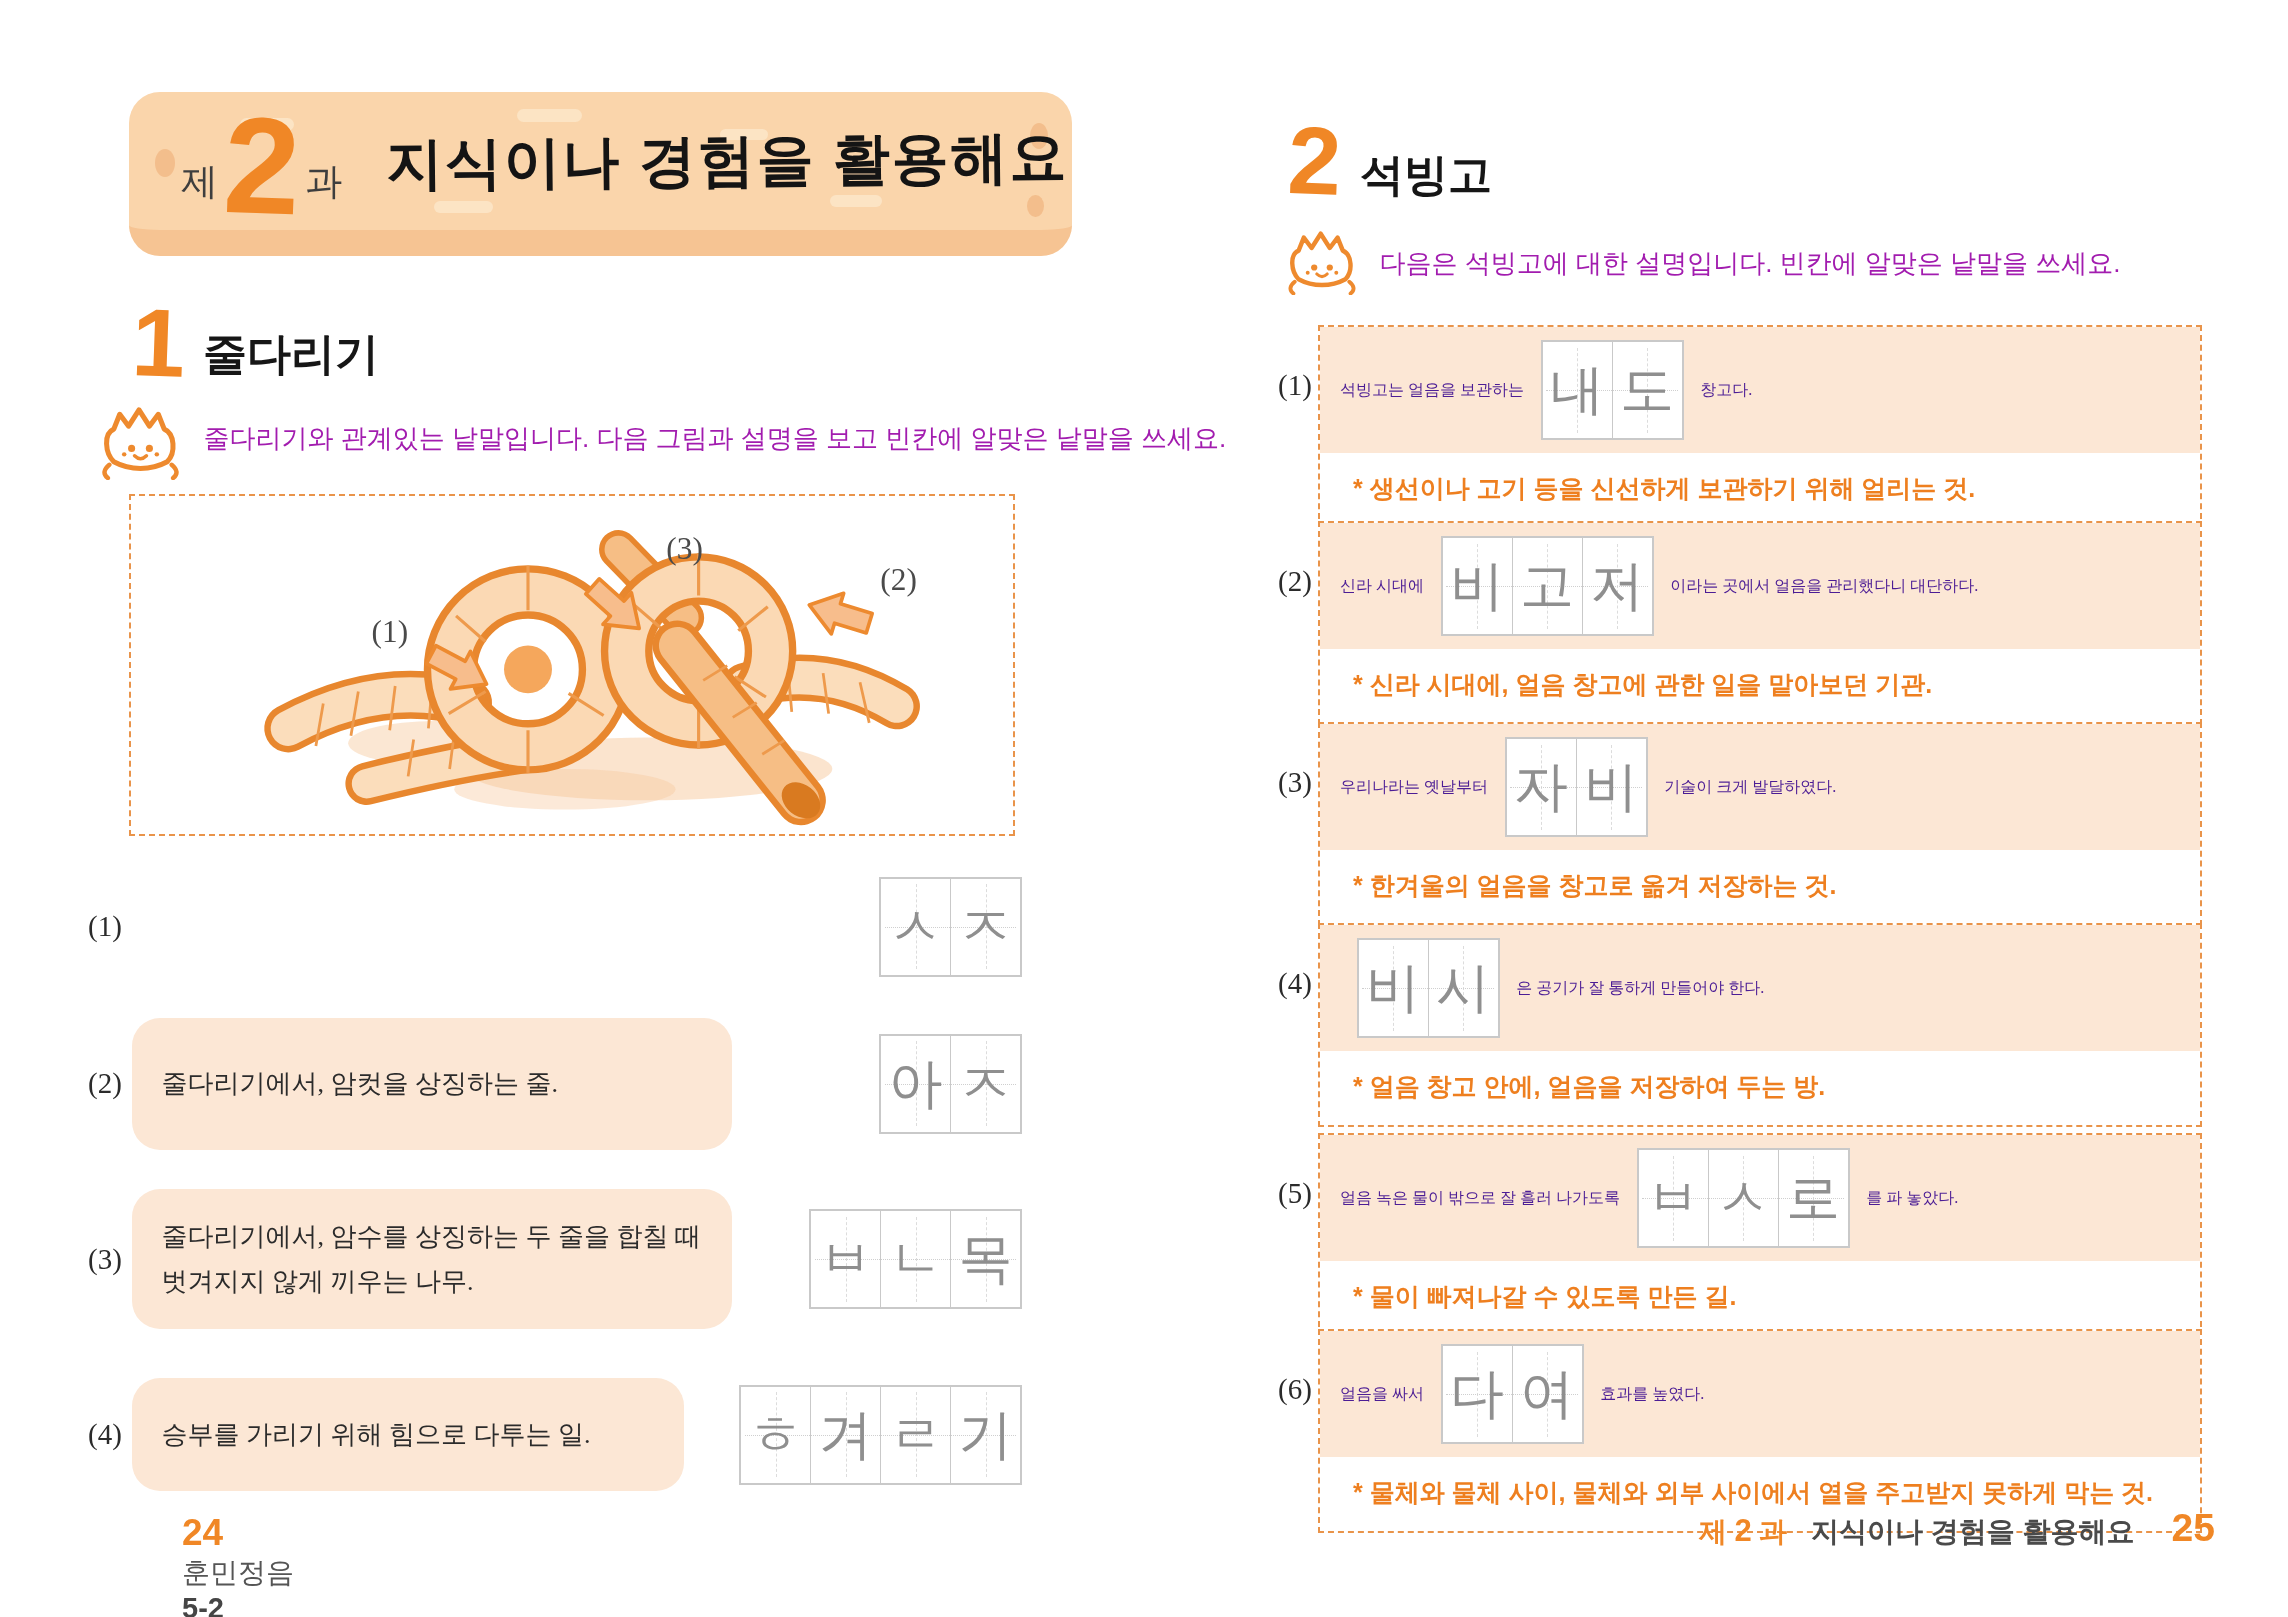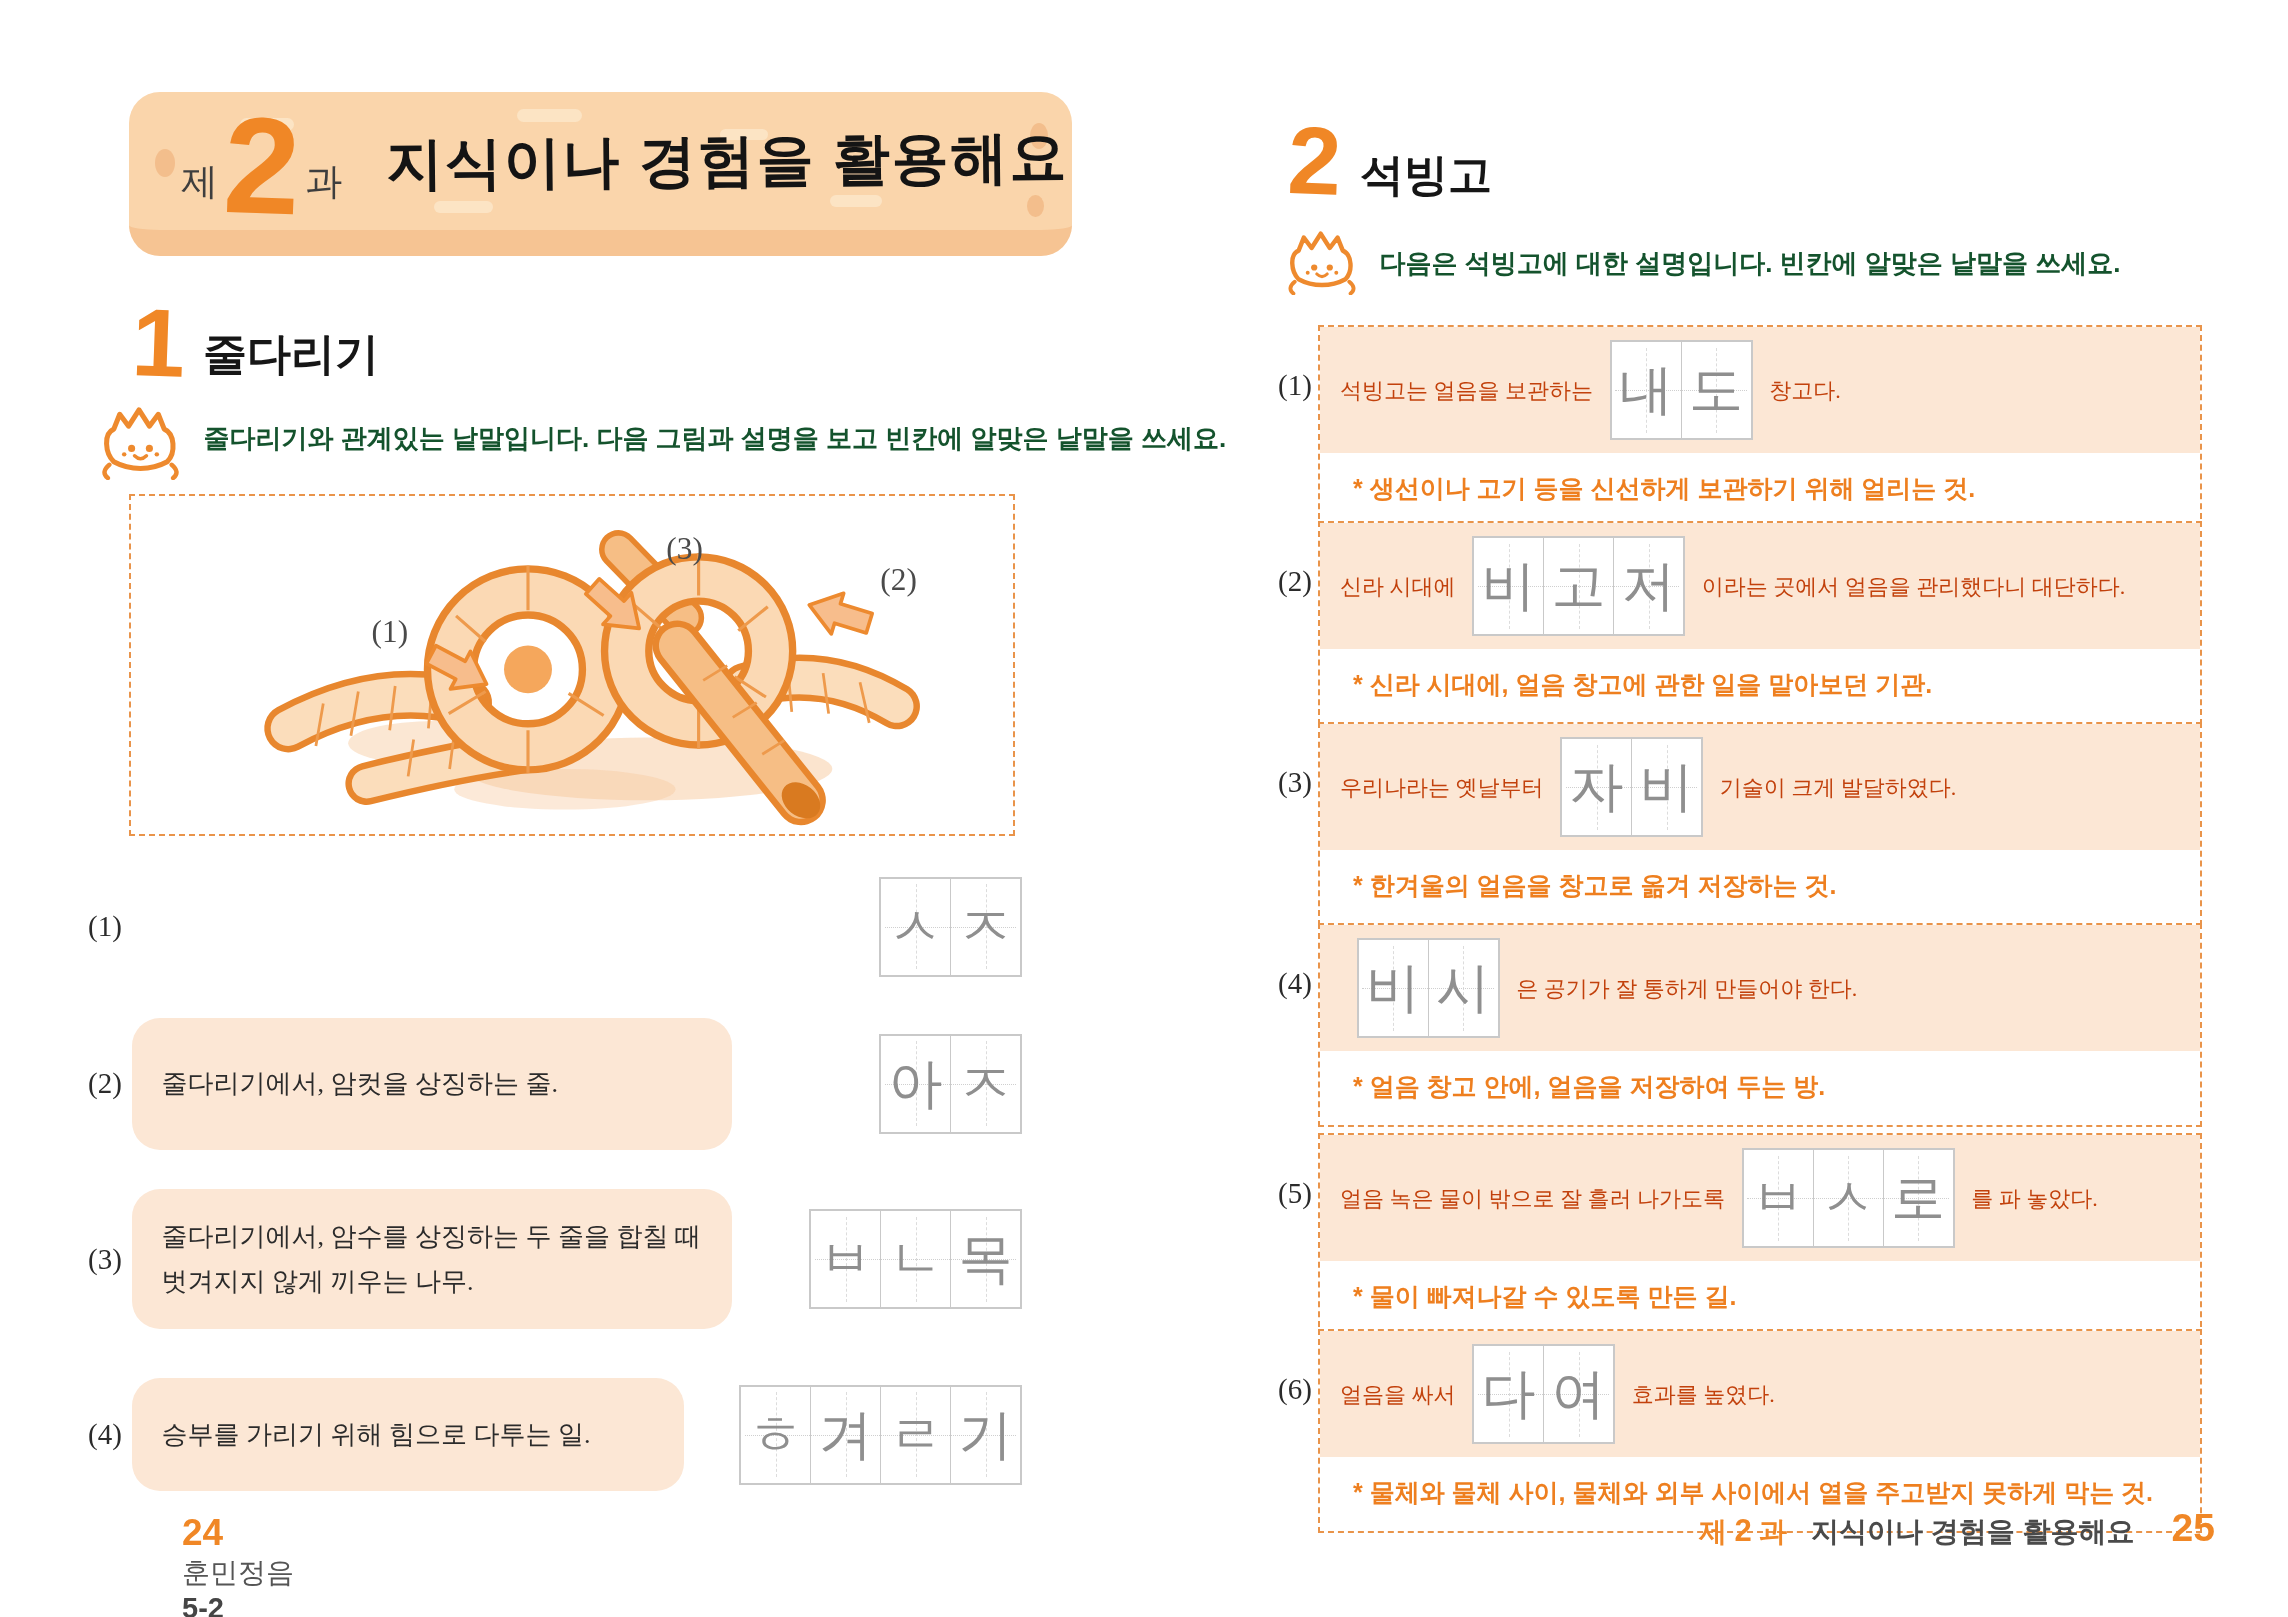--- a/index.html
+++ b/index.html
@@ -19,22 +19,22 @@
             color:#141414;letter-spacing:1.8px;margin-left:44px;transform:rotate(-0.6deg);}
 
   
   .sec-num{position:absolute;font-family:"Liberation Sans",sans-serif;font-weight:900;
            font-size:96px;color:#F08726;line-height:1;transform:rotate(2deg);}
   .sec-title{position:absolute;font-family:Liberation Sans, sans-serif;font-weight:800;
              font-size:44px;color:#161616;}
 
   
   .instr{position:absolute;display:flex;align-items:flex-start;gap:18.5px;}
-  .instr .txt{font-family:"Liberation Sans",sans-serif;font-weight:700;font-size:26px;
-              color:#14532d;padding-top:18.5px;white-space:nowrap;}
+  .instr .txt{font-family:"Liberation Sans",sans-serif;font-weight:400;font-size:26px;
+              color:#a21caf;padding-top:18.5px;white-space:nowrap;}
 
   
   .figure{position:absolute;left:129px;top:494px;width:882px;height:338px;
           border:2.8px dashed #E9944A;background:#fff;}
 
   
   .qrow{position:absolute;left:88px;width:934px;display:flex;align-items:center;}
   .qlabel{width:44px;font-size:29px;color:#2b2b2b;flex:none;}
   .qbox{background:#FCE7D5;border-radius:28px;display:flex;align-items:center;
         padding:0 29.5px;box-sizing:border-box;font-size:26px;line-height:1.75;color:#2b2b2b;}
@@ -58,21 +58,21 @@
   .fr-num{font-family:"Liberation Sans",sans-serif;font-weight:900;font-size:31px;color:#F08726;margin:0 7.4px;}
   .fr-title{font-family:"Liberation Sans",sans-serif;font-weight:700;font-size:28px;color:#4a4a4a;margin-left:24px;}
   .fr-page{font-family:"Liberation Sans",sans-serif;font-weight:900;font-size:39px;color:#F08726;margin-left:37px;}
 
   
   .blk{position:absolute;left:1318px;width:884px;border:2.8px dashed #E9944A;background:#fff;box-sizing:border-box;}
   .blk-label{position:absolute;left:-46px;top:42px;width:42px;text-align:center;
              font-size:29px;color:#2b2b2b;}
   .band{background:#FCE7D5;display:flex;align-items:center;gap:16.6px;
         padding:13px 20px;min-height:124px;box-sizing:border-box;overflow:hidden;}
-  .band .seg{font-size:22px;line-height:1.5;color:#c2410c;white-space:nowrap;text-align:right;}
+  .band .seg{font-size:16px;line-height:1.5;color:#4c1d95;white-space:nowrap;text-align:right;}
   .band .cellbox{margin-left:0;flex:none;}
   .note{font-family:"Liberation Sans",sans-serif;font-weight:700;font-size:25px;
         color:#EE7F1F;padding:18.5px 14.8px 22px 33px;white-space:nowrap;}
 </style>
 </head>
 <body>
 
 <div class="canvas">
 
   <div class="banner">

